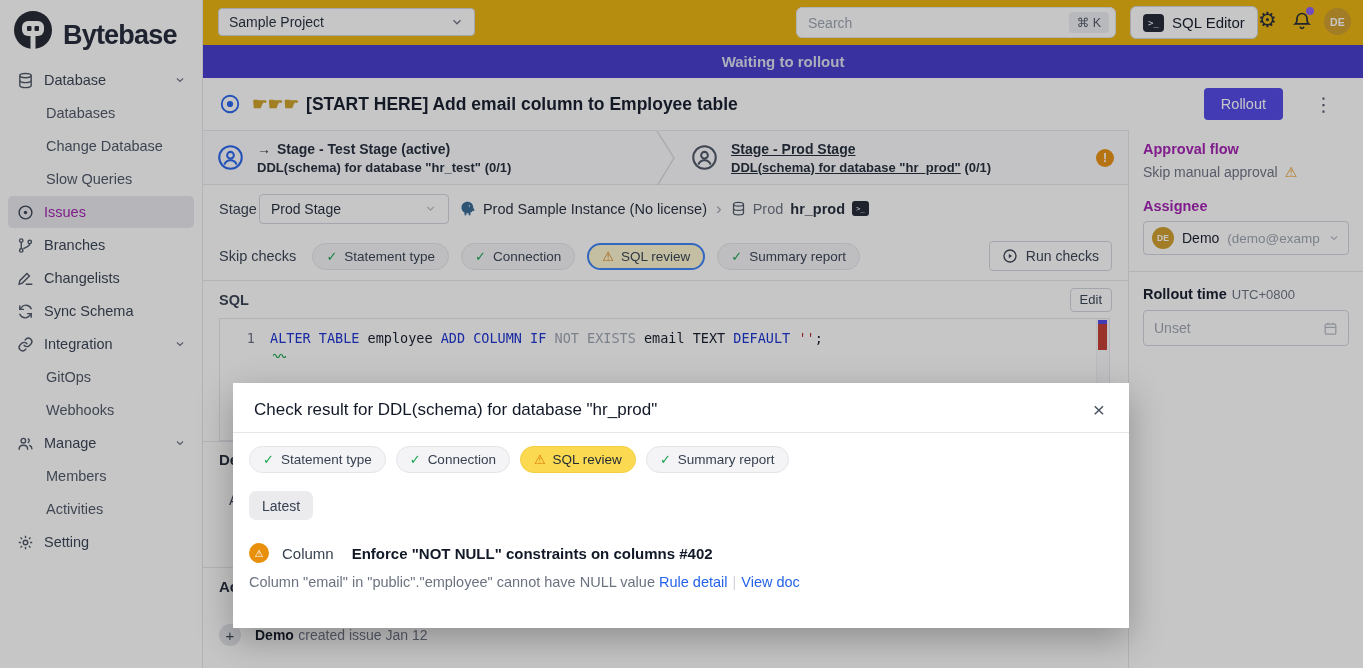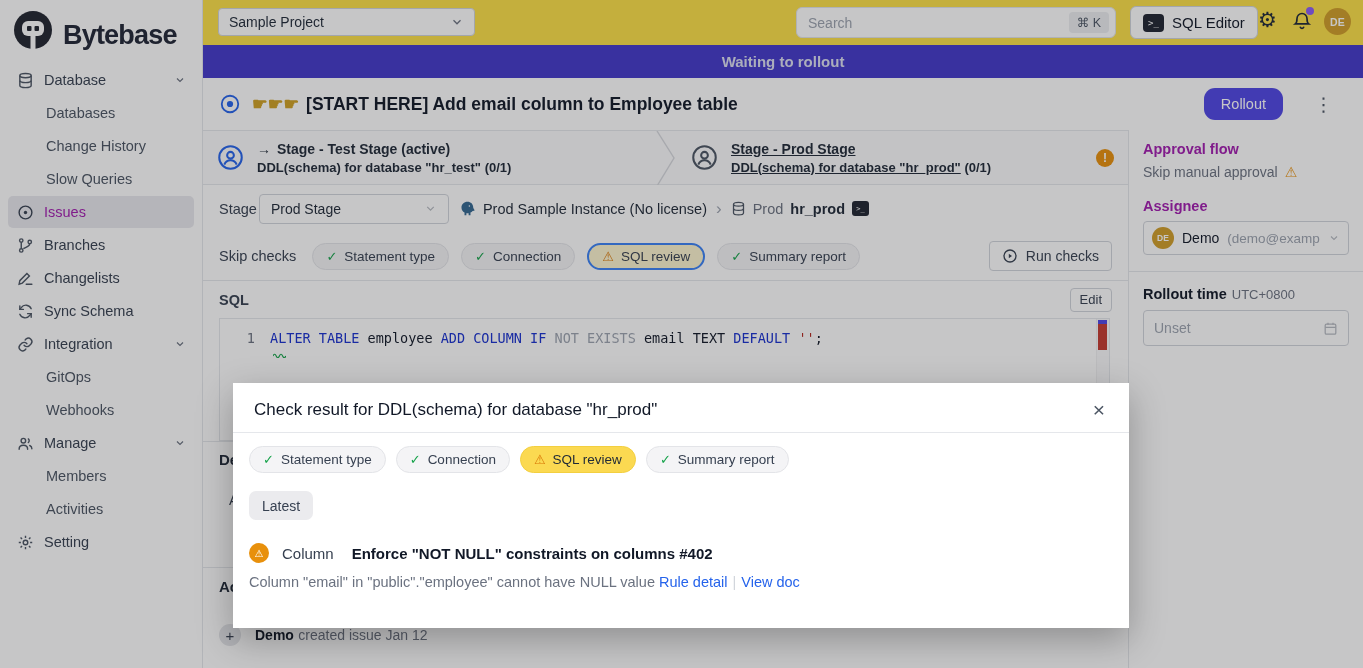--- a/index.html
+++ b/index.html
@@ -13,41 +13,41 @@
   .brand{font-size:27px;font-weight:700;color:#202636;letter-spacing:-0.8px}
   .nav{padding:4px 8px}
   .nav-item{display:flex;align-items:center;gap:10px;height:32px;margin-bottom:1px;padding:0 8px;font-size:14.5px;color:#374151;border-radius:5px;cursor:pointer}
   .nav-item .nico{width:18px;display:flex;justify-content:center;color:#4b5563}
   .nav-item.sub{padding-left:38px;color:#4b5563;font-weight:400}
   .nav-item.group{font-weight:500}
   .nav-item.active{background:#e9e9ee;color:#a21caf;font-weight:400}
   .nav-chev{margin-left:auto;color:#6b7280}
 
   
-  .topbar{position:absolute;left:203px;top:0;width:1160px;height:45px;background:#fde047}
+  .topbar{position:absolute;left:203px;top:0;width:1160px;height:45px;background:#eab308}
   .project-select{position:absolute;left:15px;top:8px;width:257px;height:28px;border:1px solid #d1d5db;border-radius:4px;display:flex;align-items:center;padding:0 10px;font-size:14px;color:#1f2937;background:#fff;cursor:pointer}
   .search{position:absolute;left:593px;top:7px;width:320px;height:31px;border:1px solid #e2e4e8;background:#fff;border-radius:6px;display:flex;align-items:center;padding:0 6px 0 11px}
   .search input{flex:1;border:none;outline:none;font-size:14px;color:#111827;font-family:inherit;background:transparent}
   .search input::placeholder{color:#9ca3af}
   .kbd{background:#eceef1;border-radius:4px;padding:3px 8px;font-size:12.5px;color:#4b5563;white-space:nowrap}
   .sql-editor-btn{position:absolute;left:927px;top:6px;height:33px;border:1px solid #d1d5db;border-radius:6px;display:flex;align-items:center;gap:8px;padding:0 12px;font-size:15px;color:#111827;background:#fff;cursor:pointer}
   .term-ic{width:21px;height:18px;background:#1f2430;border-radius:4px;color:#fff;font-family:"DejaVu Sans Mono",monospace;font-size:9px;display:flex;align-items:center;justify-content:center}
   .gear-btn{position:absolute;left:1055px;top:9px;font-size:21px;color:#1f2937;cursor:pointer;line-height:1}
   .bell-btn{position:absolute;left:1089px;top:10px;cursor:pointer}
   .bell-dot{position:absolute;right:-2px;top:-3px;width:8px;height:8px;border-radius:50%;background:#8b5cf6}
   .avatar{position:absolute;left:1121px;top:8px;width:27px;height:27px;border-radius:50%;background:#d19e28;color:#fff;font-size:10.5px;font-weight:700;display:flex;align-items:center;justify-content:center;cursor:pointer;letter-spacing:.3px}
 
   
   .banner{position:absolute;left:203px;top:45px;width:1160px;height:33px;background:#4338ca;color:#dcdff0;display:flex;align-items:center;justify-content:center;font-size:15px;font-weight:700}
 
   
   .issue-header{position:absolute;left:203px;top:78px;width:1160px;height:52px;background:#fff;display:flex;align-items:center;padding:0 16px;gap:11px}
   .issue-title{font-size:17.5px;font-weight:700;color:#111827}
   .pointer{color:#cfa023;margin-right:7px}
-  .rollout-btn{margin-left:auto;background:#4f46e5;color:#fff;border:none;border-radius:11px;height:32px;padding:0 17px;font-size:14.5px;display:flex;align-items:center;cursor:pointer;font-family:inherit}
+  .rollout-btn{margin-left:auto;background:#4f46e5;color:#fff;border:none;border-radius:4px;height:32px;padding:0 17px;font-size:14.5px;display:flex;align-items:center;cursor:pointer;font-family:inherit}
   .kebab{font-size:19px;color:#4b5563;margin:0 14px 0 20px;cursor:pointer}
 
   
   .stage-strip{position:absolute;left:203px;top:130px;width:925px;height:55px;background:#fbfbfc;border-top:1px solid #e5e7eb;border-bottom:1px solid #e5e7eb;display:flex;align-items:stretch}
   .stage-cell{display:flex;align-items:center;gap:13px;padding:0 14px;cursor:pointer}
   .stage-cell.c1{width:452px}
   .stage-cell.c2{flex:1}
   .stage-l1{font-size:14px;font-weight:700;color:#1f2937;display:flex;align-items:center;gap:6px}
   .stage-l2{font-size:13px;font-weight:600;color:#1f2937;margin-top:3px}
   .u{text-decoration:underline}
@@ -159,21 +159,21 @@
       <span class="nav-chev">
           <svg width="12" height="12" viewBox="0 0 24 24" fill="none" stroke="#6b7280" stroke-width="2.4">
             <polyline points="6 9 12 15 18 9"></polyline>
           </svg>
         </span>
     </div>
     <div class="nav-item sub">
         <span>Databases</span>
       </div>
     <div class="nav-item sub">
-        <span>Change History</span>
+        <span>Change Database</span>
       </div>
     <div class="nav-item sub">
         <span>Slow Queries</span>
       </div>
     <div class="nav-item group active">
       <span class="nico">
           <svg width="17" height="17" viewBox="0 0 24 24" fill="none" stroke="#374151" stroke-width="2">
             <circle cx="12" cy="12" r="9"></circle>
             <circle cx="12" cy="12" r="2.4" fill="#374151" stroke="none"></circle>
           </svg>

